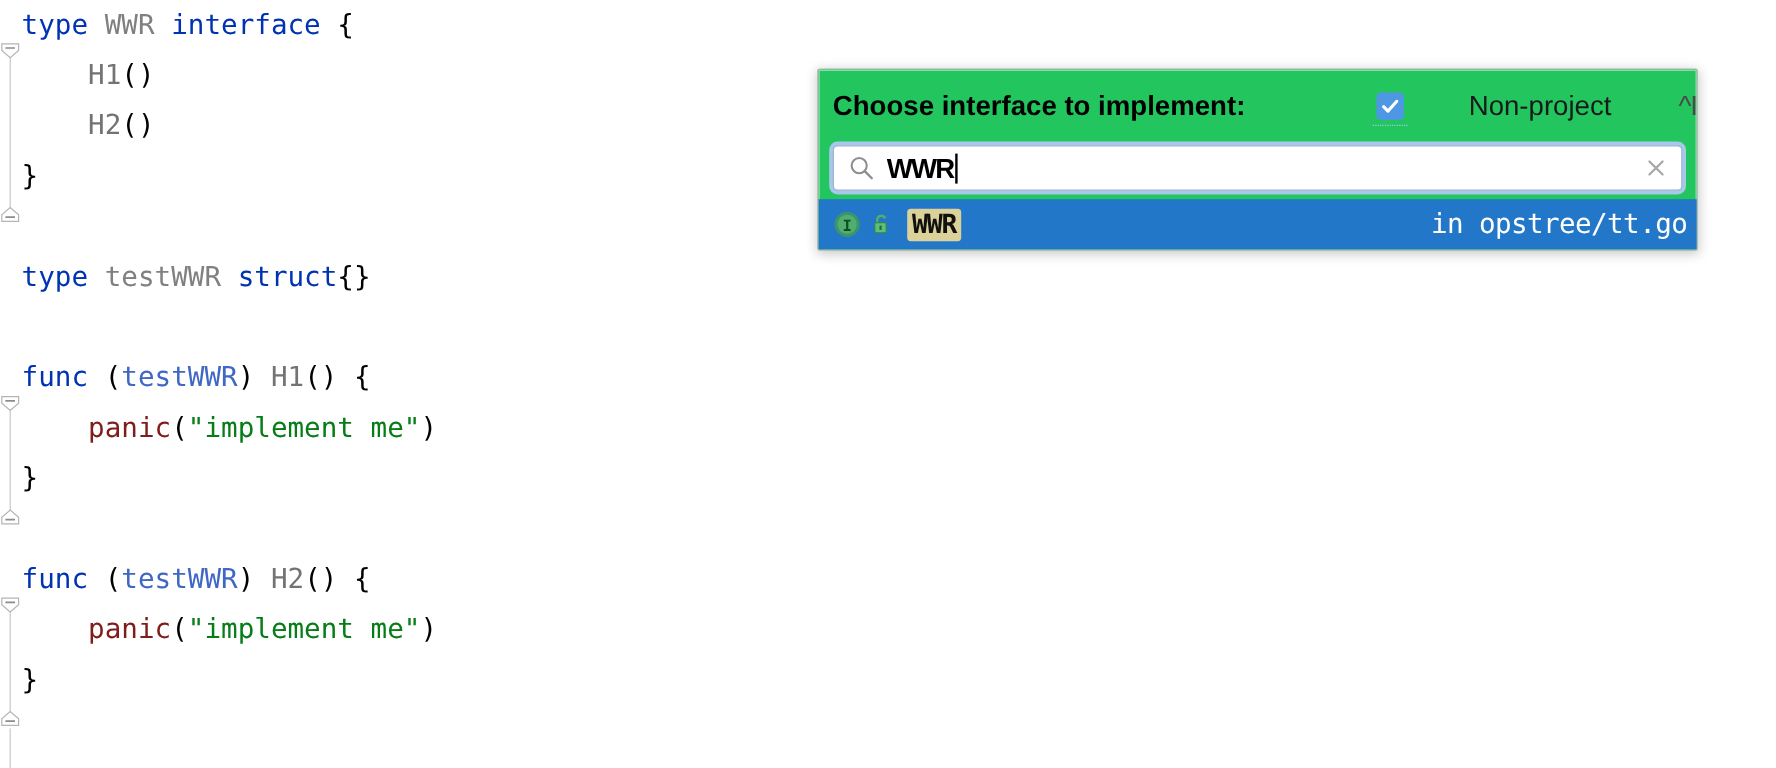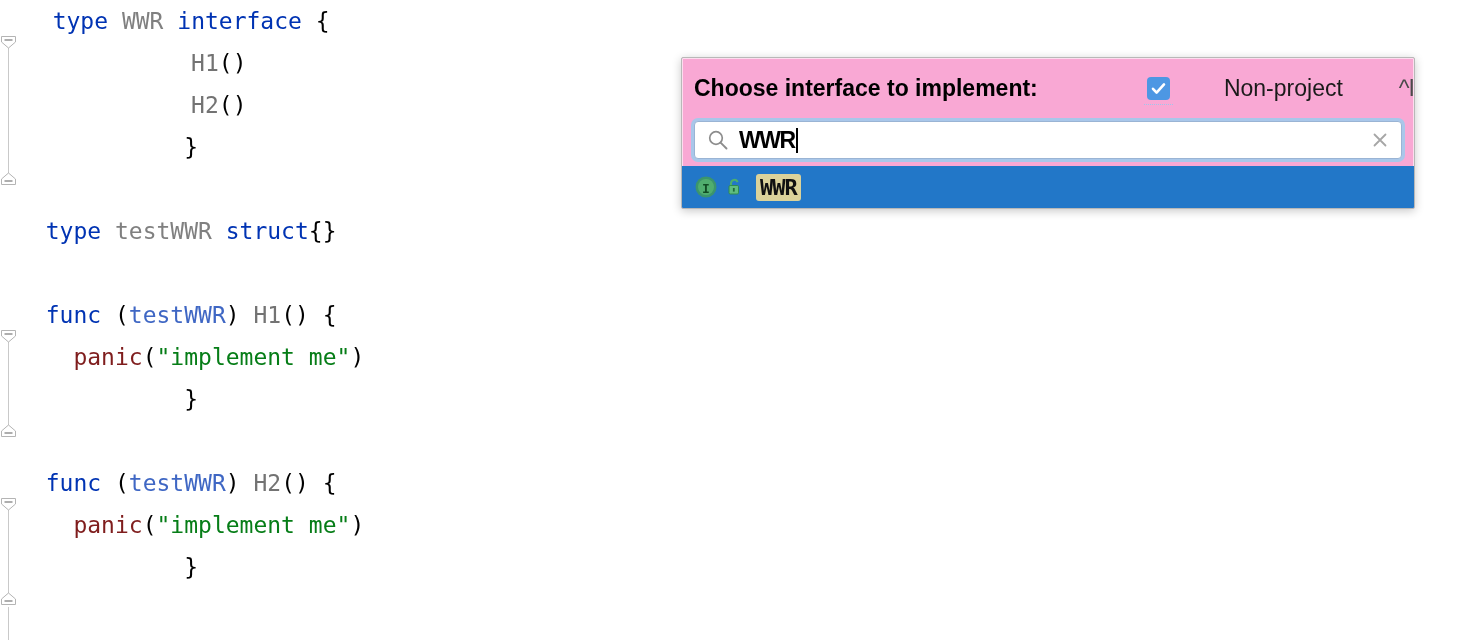--- a/index.html
+++ b/index.html
@@ -46,37 +46,37 @@
   #code {
     position: absolute;
     left: 18px;
     top: 0;
     font-family: "DejaVu Sans Mono", "Liberation Mono", monospace;
     font-size: 23px;
     line-height: 42px;
     white-space: pre;
     letter-spacing: 0px;
   }
-  .ln { display: block; height: 42px; text-align: center; }
+  .ln { display: block; height: 42px; }
   .kw    { color: #0033b3; }      
   .ident { color: #808080; }      
   .recv  { color: #3f67c4; }      
   .meth  { color: #737373; }      
   .fn    { color: #7f1d1d; }      
   .str   { color: #067d17; }      
   .punc  { color: #000000; }      
 
   
   #popup {
     position: absolute;
     left: 681px;
     top: 57px;
     width: 734px;
     box-sizing: border-box;
-    background: #f9a8d4;
+    background: #22c55e;
     border: 1px solid #b8b8b8;
     box-shadow: 0 2px 10px rgba(0,0,0,0.22), 0 0 0 1px rgba(255,255,255,0.6) inset;
     border-radius: 2px;
     overflow: hidden;
   }
 
   #popup-header {
     height: 60px;
     display: flex;
     align-items: center;
@@ -306,16 +306,17 @@
         <path d="M7 10 V7.2 a3.4 3.4 0 0 1 6.6 -1.1" fill="none" stroke="#4caf6e" stroke-width="2"></path>
         <rect x="5" y="9.5" width="9.5" height="8.5" rx="1.2" fill="#5fbd7f" stroke="#2f8a4f" stroke-width="1"></rect>
         <rect x="8.9" y="12" width="1.8" height="3.6" fill="#1f6b39"></rect>
       </svg>
       <span class="res-name">
         <span>WWR</span>
         <span class="wavy">
           
         </span>
       </span>
+      <span class="res-location">in opstree/tt.go</span>
     </div>
   </div>
 
 </div>
 
 </body></html>

